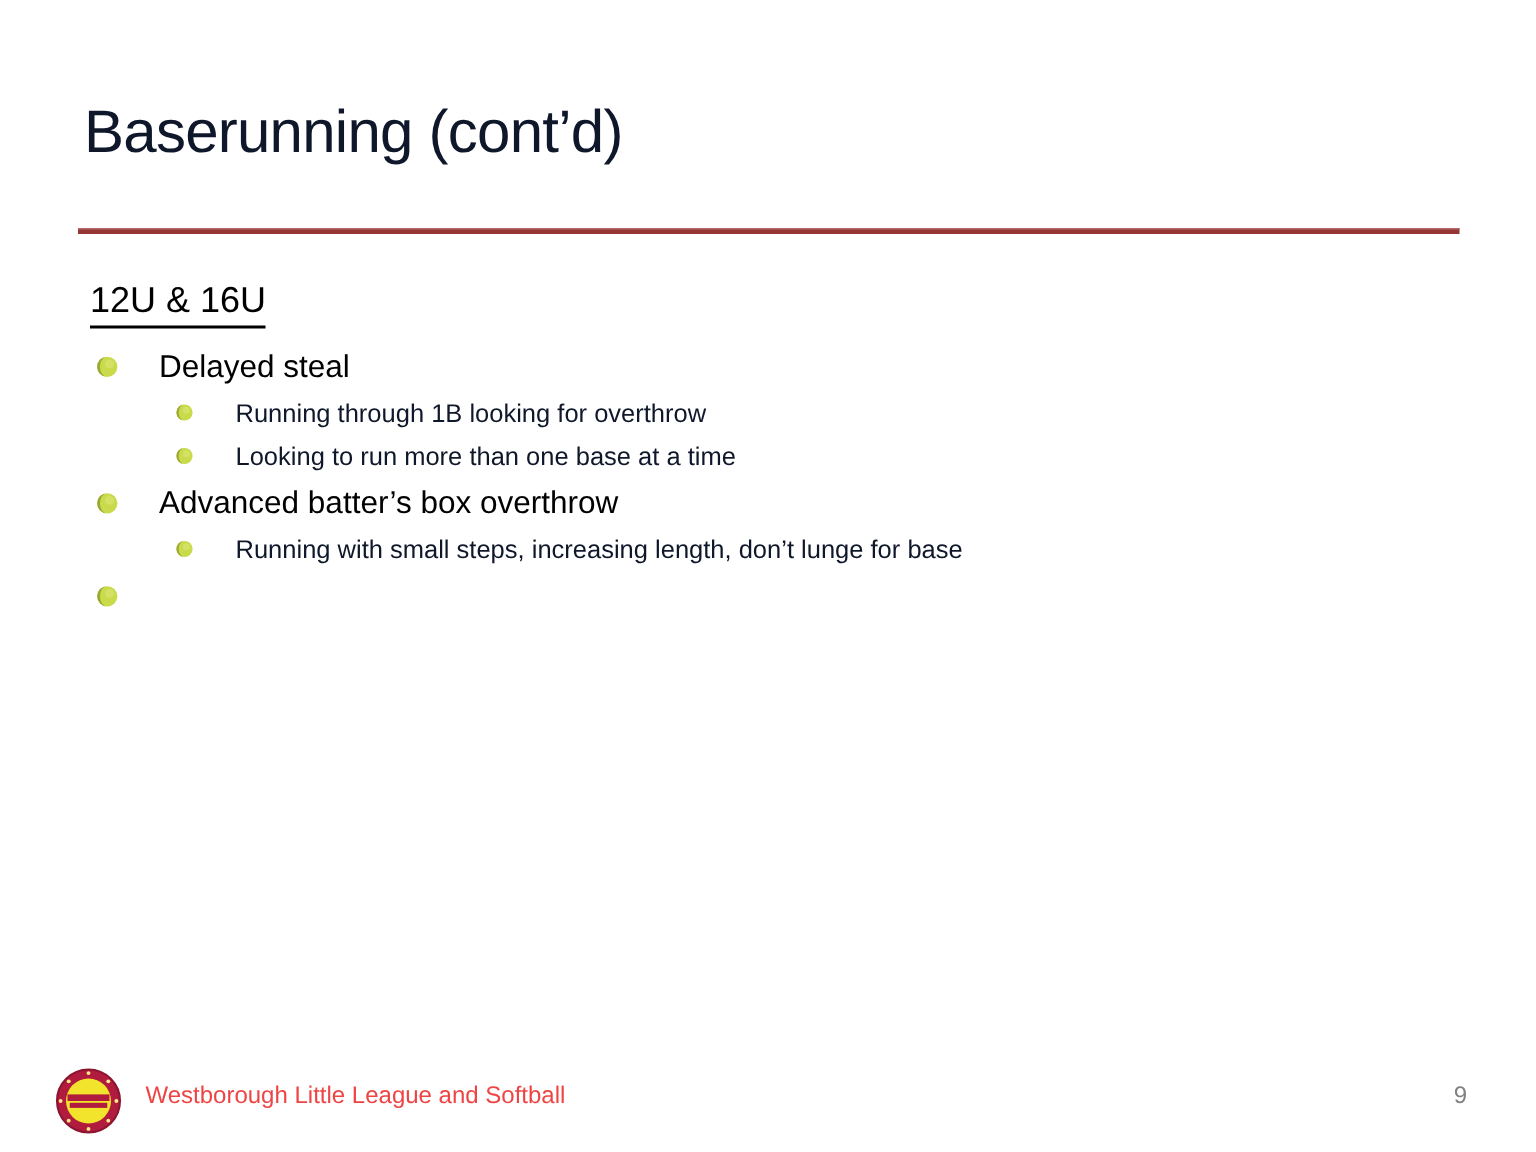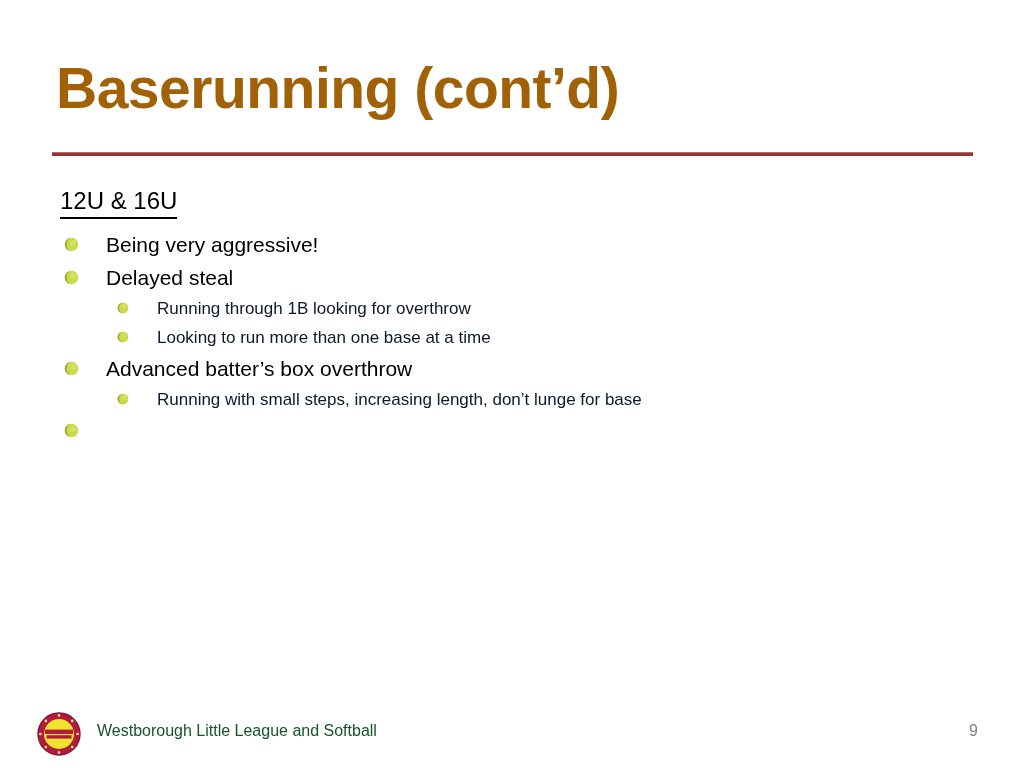--- a/index.html
+++ b/index.html
@@ -29,24 +29,24 @@
   
   .title-block {
     position: absolute;
     left: 56px;
     top: 52px;
     width: 920px;
     height: 92px;
   }
   .title-text {
     font-family: "Liberation Sans", sans-serif;
-    font-size: 57px;
+    font-size: 40px;
     line-height: 72px;
-    font-weight: 700;
-    color: #a16207;
+    font-weight: 400;
+    color: #0f172a;
     letter-spacing: -0.5px;
     white-space: nowrap;
   }
   .title-rule {
     position: absolute;
     left: 52px;
     top: 152px;
     width: 921px;
     height: 3px;
     background: #963634;
@@ -134,21 +134,21 @@
     width: 44px;
     height: 44px;
   }
   .footer-logo svg { display: block; width: 100%; height: 100%; }
   .footer-text {
     position: absolute;
     left: 97px;
     top: 17px;
     font-size: 16px;
     line-height: 20px;
-    color: #14532d;
+    color: #ef4444;
     white-space: nowrap;
   }
   .page-number {
     position: absolute;
     right: 46px;
     top: 17px;
     font-size: 16px;
     line-height: 20px;
     color: #808080;
     text-align: right;
@@ -162,30 +162,20 @@
   <div class="title-block">
     <div class="title-text">Baserunning (cont’d)</div>
   </div>
   <div class="title-rule"></div>
 
   <div class="body-block">
     <div class="section-heading">12U &amp; 16U</div>
 
     <ul class="bullets">
 
-      <li class="bullet lvl1">
-        <span class="bullet-icon">
-          <svg viewBox="0 0 16 16" xmlns="http://www.w3.org/2000/svg">
-            <circle cx="8" cy="8" r="7.2" fill="#c9da4b"></circle>
-            <path d="M8 0.8 A7.2 7.2 0 0 0 8 15.2 A5.2 7.2 0 0 1 8 0.8 Z" fill="#9aa838"></path>
-            <circle cx="9.6" cy="6" r="3.2" fill="#dbe87a" opacity="0.55"></circle>
-          </svg>
-        </span>
-        <span class="bullet-text">Being very aggressive!</span>
-      </li>
 
       <li class="bullet lvl1">
         <span class="bullet-icon">
           <svg viewBox="0 0 16 16" xmlns="http://www.w3.org/2000/svg">
             <circle cx="8" cy="8" r="7.2" fill="#c9da4b"></circle>
             <path d="M8 0.8 A7.2 7.2 0 0 0 8 15.2 A5.2 7.2 0 0 1 8 0.8 Z" fill="#9aa838"></path>
             <circle cx="9.6" cy="6" r="3.2" fill="#dbe87a" opacity="0.55"></circle>
           </svg>
         </span>
         <span class="bullet-text">Delayed steal</span>

